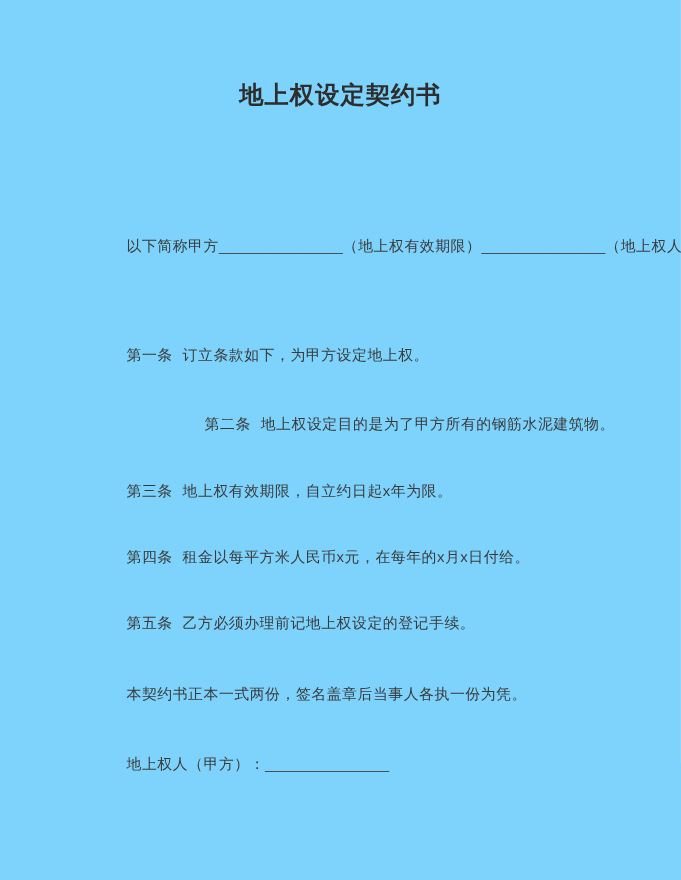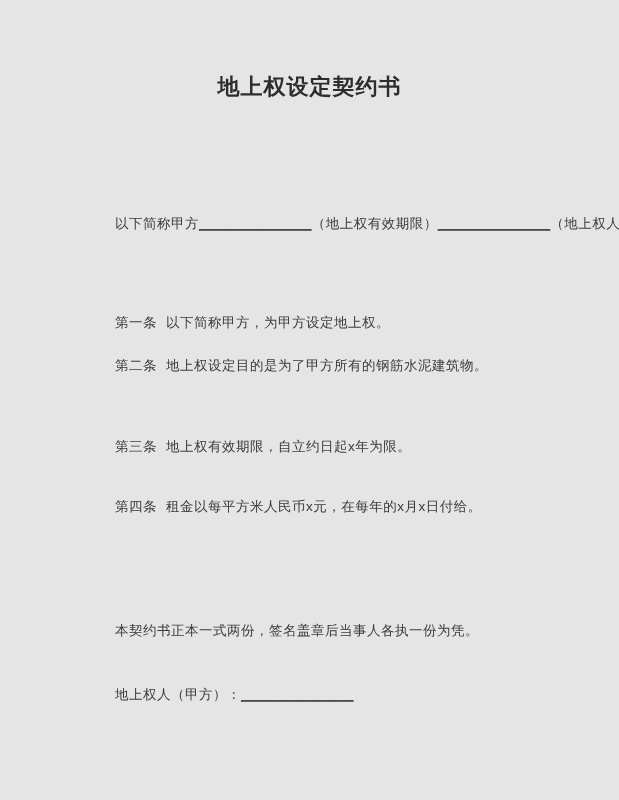--- a/index.html
+++ b/index.html
@@ -7,21 +7,21 @@
     width: 619px;
     height: 800px;
     background: #ffffff;
     font-family: "Liberation Sans", "DejaVu Sans", sans-serif;
     overflow: hidden;
   }
   .page {
     position: relative;
     width: 619px;
     height: 800px;
-    background: #e5e5e5;
+    background: #7dd3fc;
     color: #3a3a3a;
   }
   .title {
     position: absolute;
     top: 72px;
     left: 0;
     right: 0;
     text-align: center;
     font-size: 22px;
     font-weight: 700;
@@ -36,44 +36,45 @@
     line-height: 18px;
     letter-spacing: 0.5px;
     color: #3a3a3a;
     white-space: nowrap;
   }
   .indent { text-indent: 27px; }
   .clause-no { margin-right: 9px; margin-top: 36px; }
   .l-intro1 { top: 215px; }
   .l-intro2 { top: 250px; }
   .l-c1 { top: 314px; }
-  .l-c2 { top: 357px; }
+  .l-c2 { top: 377px; text-align: right; }
   .l-c3 { top: 438px; }
   .l-c4 { top: 498px; }
   .l-c5 { top: 558px; }
   .l-closing { top: 622px; }
   .l-signature { top: 686px; }
-  .blank { color: #4a4a4a; letter-spacing: 0; text-decoration: underline; }
+  .blank { color: #4a4a4a; letter-spacing: 0; }
 </style>
 </head>
 <body>
 
 <div class="page">
 
   <h1 class="title">地上权设定契约书</h1>
 
   <p class="line indent l-intro1"><span>以下简称甲方</span><span class="blank">_______________</span><span>（地上权有效期限）</span><span class="blank">_______________</span><span>（地上权人</span></p>
 
 
-  <p class="line indent l-c1"><span class="clause-no">第一条</span><span>以下简称甲方，为甲方设定地上权。</span></p>
+  <p class="line indent l-c1"><span class="clause-no">第一条</span><span>订立条款如下，为甲方设定地上权。</span></p>
 
   <p class="line indent l-c2"><span class="clause-no">第二条</span><span>地上权设定目的是为了甲方所有的钢筋水泥建筑物。</span></p>
 
   <p class="line indent l-c3"><span class="clause-no">第三条</span><span>地上权有效期限，自立约日起x年为限。</span></p>
 
   <p class="line indent l-c4"><span class="clause-no">第四条</span><span>租金以每平方米人民币x元，在每年的x月x日付给。</span></p>
 
+  <p class="line indent l-c5"><span class="clause-no">第五条</span><span>乙方必须办理前记地上权设定的登记手续。</span></p>
 
   <p class="line indent l-signature"><span>地上权人（甲方）：</span><span class="blank">_______________</span></p>
 
   <p class="line indent l-closing">本契约书正本一式两份，签名盖章后当事人各执一份为凭。</p>
 
 </div>
 
 </body></html>

